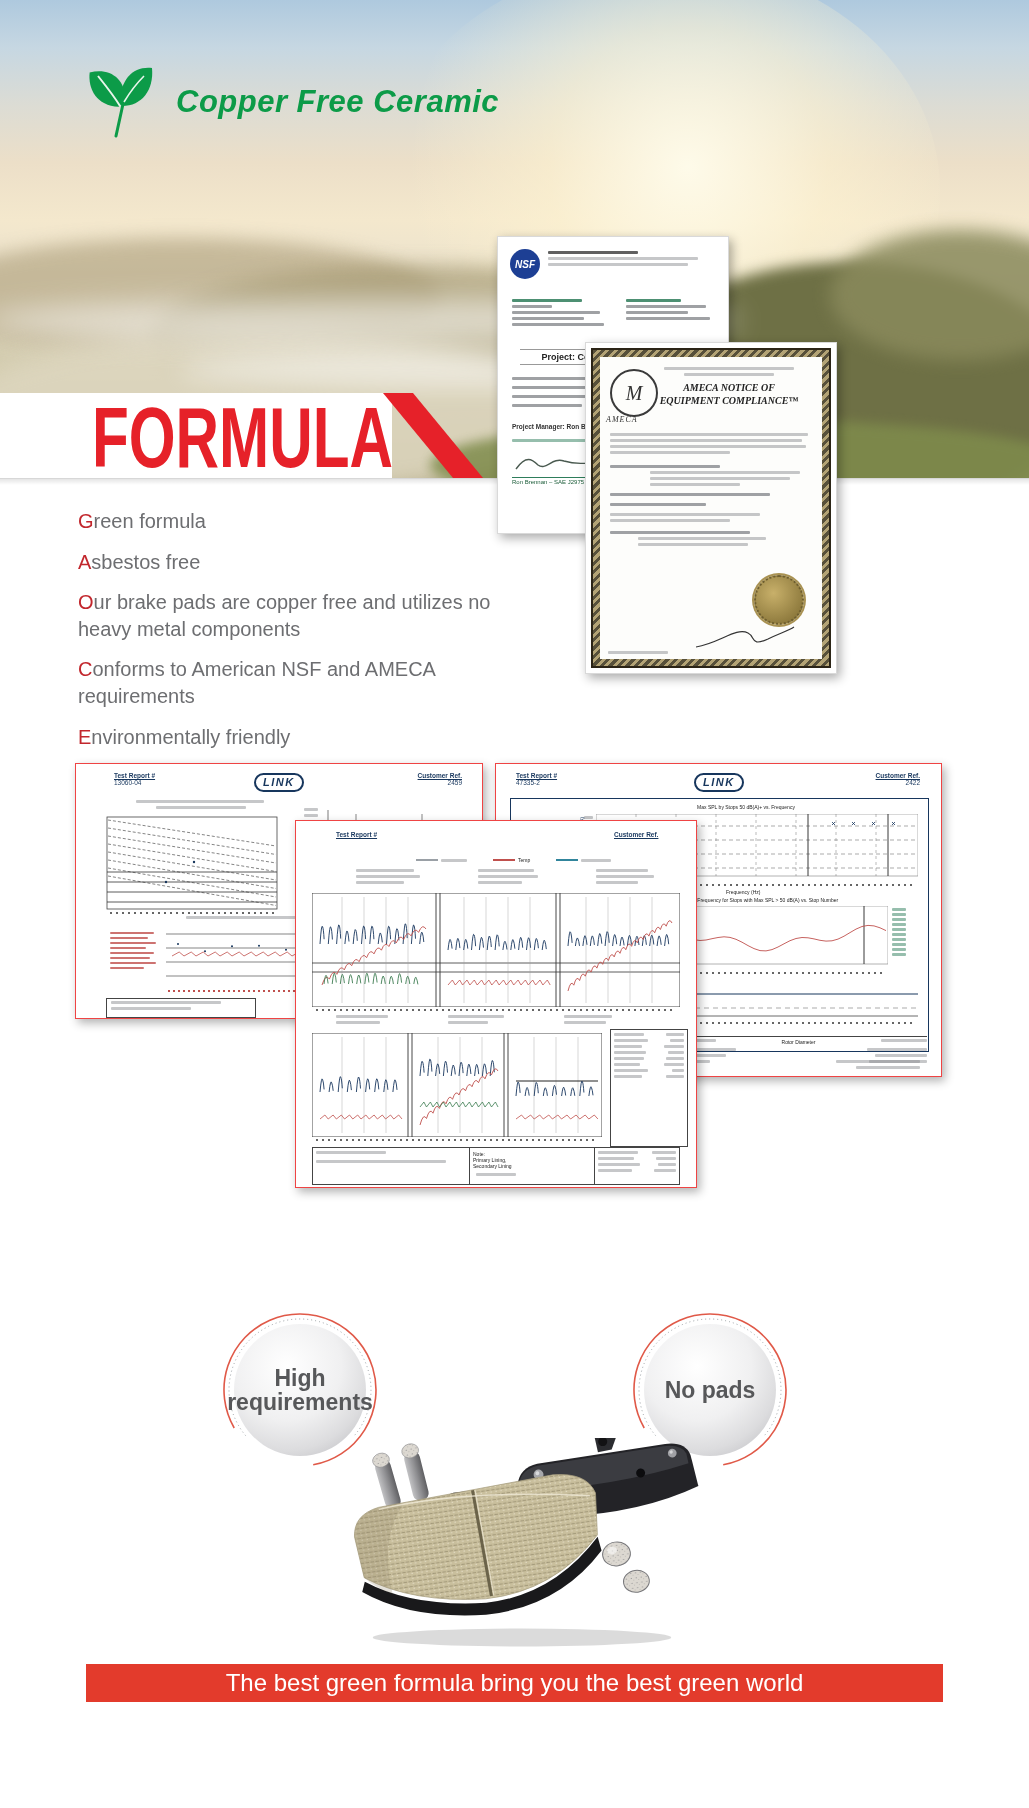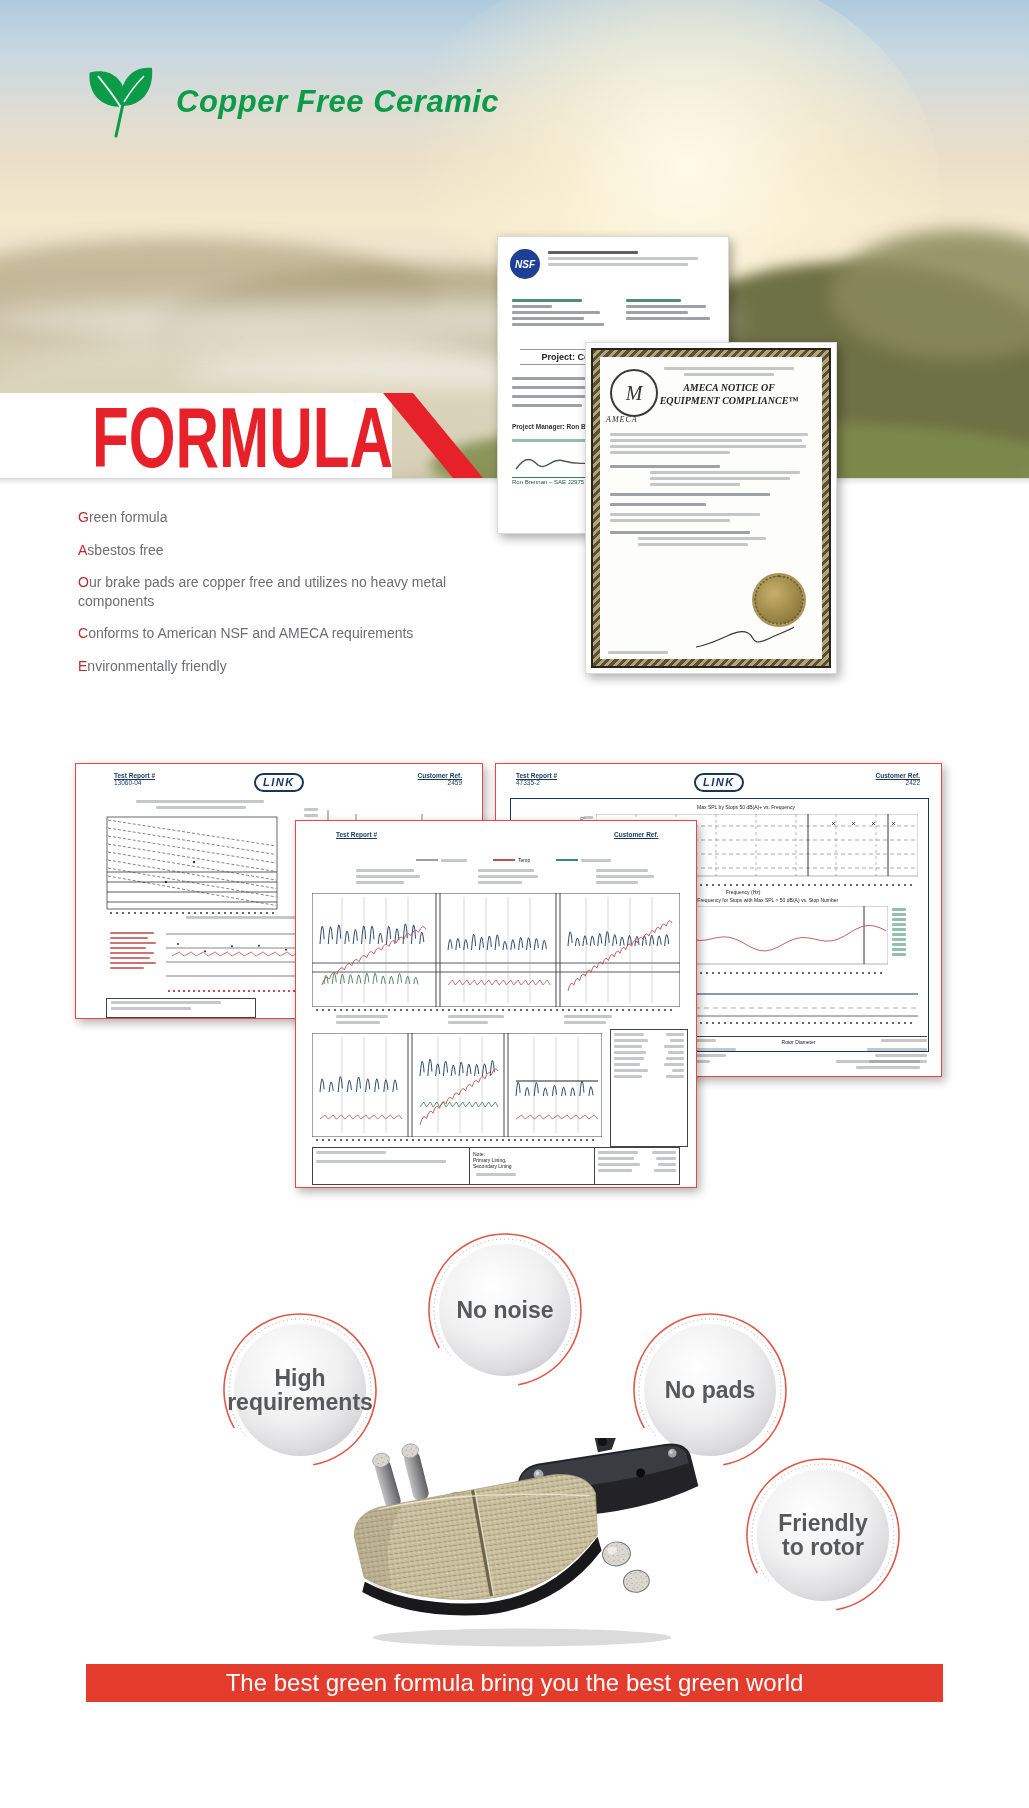--- a/index.html
+++ b/index.html
@@ -33,21 +33,21 @@
   #formula-slash{left:383px;top:393px;width:100px;height:85px;
     clip-path:polygon(0% 0%,30% 0%,100% 100%,70% 100%);background:#e62129;}
   #band-underline{left:0;top:478px;width:1029px;height:1px;background:#d7d7d7;}
   #band-shadow{left:0;top:479px;width:1029px;height:6px;
     background:linear-gradient(180deg,rgba(0,0,0,.10),rgba(0,0,0,0));}
   #formula-heading{left:92px;top:397px;font-size:86px;font-weight:bold;color:#e62129;
     transform:scaleX(.70);transform-origin:left center;letter-spacing:0px;line-height:80px;}
 
   
   #bullets{left:78px;top:508px;width:420px;}
-  .bullet{font-size:14px;color:#6d6e71;line-height:1.33;margin-bottom:14px;}
+  .bullet{font-size:20px;color:#6d6e71;line-height:1.33;margin-bottom:14px;}
   .bullet .lead{color:#c2272d;}
 
   
   .cert{background:#fff;box-shadow:3px 4px 10px rgba(0,0,0,.33);border:1px solid #d9d9d9;}
   #nsf-page{left:497px;top:236px;width:230px;height:296px;z-index:3;}
   #ameca-page{left:585px;top:342px;width:250px;height:330px;z-index:4;}
   .bl{background:#8e9094;height:3px;border-radius:1px;margin-bottom:3px;opacity:.85;}
   .bl.green{background:#2e7d5b;}
   .bl.lite{opacity:.5;}
   #nsf-logo{position:absolute;left:12px;top:12px;width:30px;height:30px;border-radius:50%;
@@ -625,51 +625,29 @@
     <svg viewBox="0 0 164 164" width="164" height="164">
       <circle cx="82" cy="82" r="66" fill="url(#sphg)"></circle>
       <path d="M16.2 120 A76 76 0 1 1 95.2 156.8" fill="none" stroke="#e05948" stroke-width="1.6"></path>
       <path d="M27.6 127.6 A71 71 0 1 1 136.4 127.6" fill="none" stroke="#9aa0a4" stroke-width="1" stroke-dasharray="1 3"></path>
     </svg>
     <div class="feat-label">
         <span>High</span>
         <span>requirements</span>
       </div>
   </div>
-  <div class="abs feat" style="left:423px;top:1228px;width:164px;height:164px;">
-    <svg viewBox="0 0 164 164" width="164" height="164">
-      <circle cx="82" cy="82" r="66" fill="url(#sphg)"></circle>
-      <path d="M16.2 120 A76 76 0 1 1 95.2 156.8" fill="none" stroke="#e05948" stroke-width="1.6"></path>
-      <path d="M27.6 127.6 A71 71 0 1 1 136.4 127.6" fill="none" stroke="#9aa0a4" stroke-width="1" stroke-dasharray="1 3"></path>
-    </svg>
-    <div class="feat-label">
-        <span>No noise</span>
-        <span></span>
-      </div>
-  </div>
   <div class="abs feat" style="left:628px;top:1308px;width:164px;height:164px;">
     <svg viewBox="0 0 164 164" width="164" height="164">
       <circle cx="82" cy="82" r="66" fill="url(#sphg)"></circle>
       <path d="M16.2 120 A76 76 0 1 1 95.2 156.8" fill="none" stroke="#e05948" stroke-width="1.6"></path>
       <path d="M27.6 127.6 A71 71 0 1 1 136.4 127.6" fill="none" stroke="#9aa0a4" stroke-width="1" stroke-dasharray="1 3"></path>
     </svg>
     <div class="feat-label">
         <span>No pads</span>
         <span></span>
-      </div>
-  </div>
-  <div class="abs feat" style="left:741px;top:1453px;width:164px;height:164px;">
-    <svg viewBox="0 0 164 164" width="164" height="164">
-      <circle cx="82" cy="82" r="66" fill="url(#sphg)"></circle>
-      <path d="M16.2 120 A76 76 0 1 1 95.2 156.8" fill="none" stroke="#e05948" stroke-width="1.6"></path>
-      <path d="M27.6 127.6 A71 71 0 1 1 136.4 127.6" fill="none" stroke="#9aa0a4" stroke-width="1" stroke-dasharray="1 3"></path>
-    </svg>
-    <div class="feat-label">
-        <span>Friendly</span>
-        <span>to rotor</span>
       </div>
   </div>
 
   <div id="pads-wrap" class="abs">
     <svg viewBox="0 0 400 214" width="398" height="214">
       <ellipse cx="205" cy="200" rx="150" ry="9" fill="#000" opacity="0.14"></ellipse>
 
       <g transform="translate(198,24) rotate(-7)">
         <path d="M82 -20 l16 -3 l6 10 l-6 12 l-14 1 Z" fill="#2b2c30"></path>
         <circle cx="90" cy="-10" r="4.5" fill="#121214"></circle>

